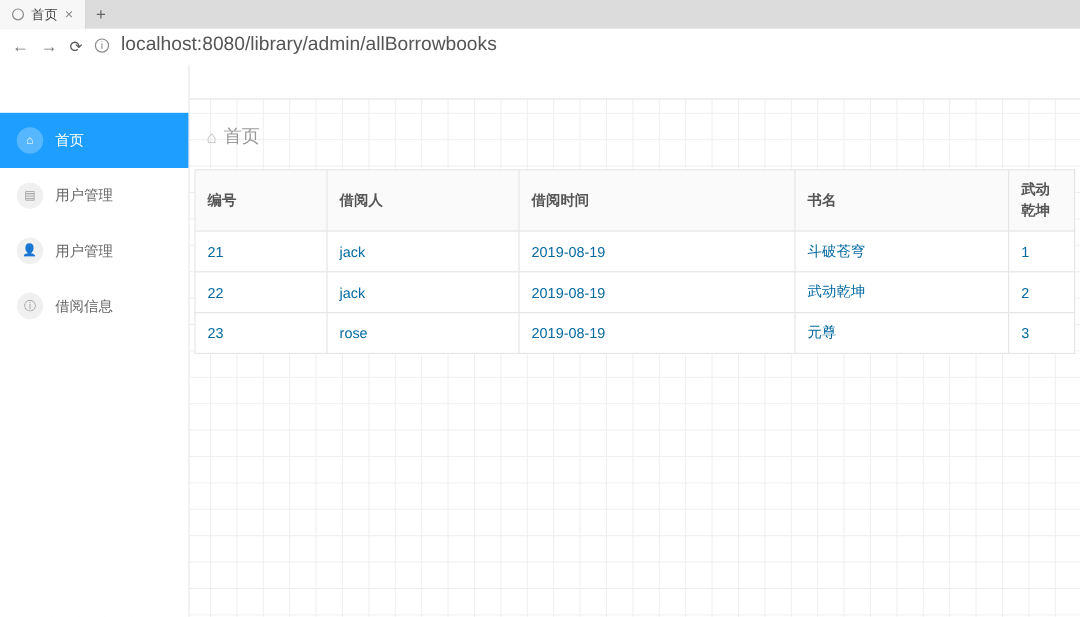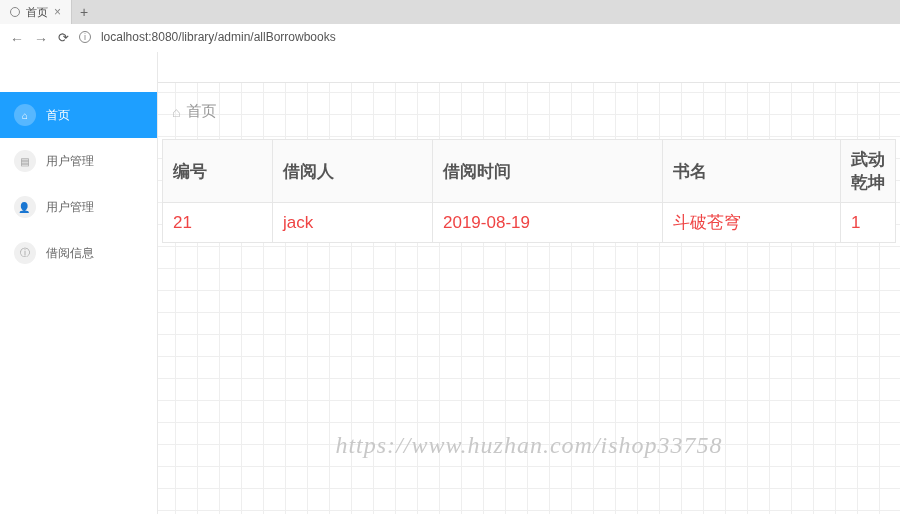--- a/index.html
+++ b/index.html
@@ -8,38 +8,38 @@
     .browser-chrome { background: #f1f1f1; border-bottom: 1px solid #d0d0d0; }
     .tab-bar { display: flex; align-items: center; height: 24px; background: #dcdcdc; }
     .tab { display: flex; align-items: center; gap: 6px; background: #f7f7f7; padding: 4px 10px; height: 24px; border-right: 1px solid #ccc; font-size: 11px; color: #444; }
     .tab .globe { width: 10px; height: 10px; border: 1px solid #888; border-radius: 50%; position: relative; }
     .tab .close { color: #888; font-size: 12px; line-height: 1; }
     .new-tab { padding: 0 8px; color: #666; font-size: 14px; }
     .addr-bar { display: flex; align-items: center; gap: 10px; padding: 5px 10px; background: #fff; border-bottom: 1px solid #d0d0d0; }
     .nav-arrow { color: #777; font-size: 14px; }
     .reload { color: #555; font-size: 13px; }
     .info-icon { width: 12px; height: 12px; border: 1px solid #888; border-radius: 50%; display: flex; align-items: center; justify-content: center; font-size: 9px; color: #888; }
-    .url { font-size: 12px; color: #555; font-family: Arial, sans-serif; }
+    .url { font-size: 16px; color: #555; font-family: Arial, sans-serif; }
     
     .app { display: flex; height: calc(514px - 49px); background-image: linear-gradient(#eee 1px, transparent 1px), linear-gradient(90deg, #eee 1px, transparent 1px); background-size: 22px 22px; background-position: -1px 40px; }
     .app-header-space { height: 34px; background: #fff; border-bottom: 1px solid #e5e5e5; position: absolute; top: 49px; left: 0; right: 0; }
     
     .sidebar { width: 158px; background: #fff; border-right: 1px solid #e8e8e8; padding-top: 40px; z-index: 2; }
     .nav-item { display: flex; align-items: center; gap: 10px; padding: 12px 14px; cursor: pointer; color: #666; font-size: 12px; }
     .nav-item.active { background: #1e9fff; color: #fff; }
     .nav-icon { width: 22px; height: 22px; border-radius: 50%; background: #f0f0f0; display: flex; align-items: center; justify-content: center; font-size: 10px; color: #999; flex-shrink: 0; }
     .nav-item.active .nav-icon { background: rgba(255,255,255,0.25); color: #fff; }
     
     .main { flex: 1; padding: 40px 0 0 0; position: relative; }
     .page-title { display: flex; align-items: center; gap: 6px; padding: 10px 14px; font-size: 15px; color: #999; }
     .home-icon { font-size: 14px; color: #bbb; }
     
     .table-wrap { margin: 8px 4px 0 4px; background: #fff; }
-    table { width: 100%; border-collapse: collapse; font-size: 17px; }
-    th, td { text-align: left; padding: 8px 10px; border: 1px solid #e6e6e6; color: #ef4444; font-weight: normal; }
+    table { width: 100%; border-collapse: collapse; font-size: 12px; }
+    th, td { text-align: left; padding: 8px 10px; border: 1px solid #e6e6e6; color: #0369a1; font-weight: normal; }
     th { background: #fafafa; color: #555; font-weight: bold; }
     
     .watermark { position: absolute; left: 50%; top: 380px; transform: translateX(-50%); font-size: 24px; color: #c8c8c8; font-family: Georgia, serif; font-style: italic; letter-spacing: 1px; pointer-events: none; white-space: nowrap; }
   </style>
 </head>
 <body>
 
 <div class="browser-chrome">
   <div class="tab-bar">
     <div class="tab">
@@ -99,19 +99,32 @@
           </tr>
         </thead>
         <tbody>
           <tr>
             <td>21</td>
             <td>jack</td>
             <td>2019-08-19</td>
             <td>斗破苍穹</td>
             <td>1</td>
           </tr>
+          <tr>
+            <td>22</td>
+            <td>jack</td>
+            <td>2019-08-19</td>
+            <td>武动乾坤</td>
+            <td>2</td>
+          </tr>
+          <tr>
+            <td>23</td>
+            <td>rose</td>
+            <td>2019-08-19</td>
+            <td>元尊</td>
+            <td>3</td>
+          </tr>
         </tbody>
       </table>
     </div>
 
-    <div class="watermark">https://www.huzhan.com/ishop33758</div>
   </div>
 </div>
 
 </body></html>

